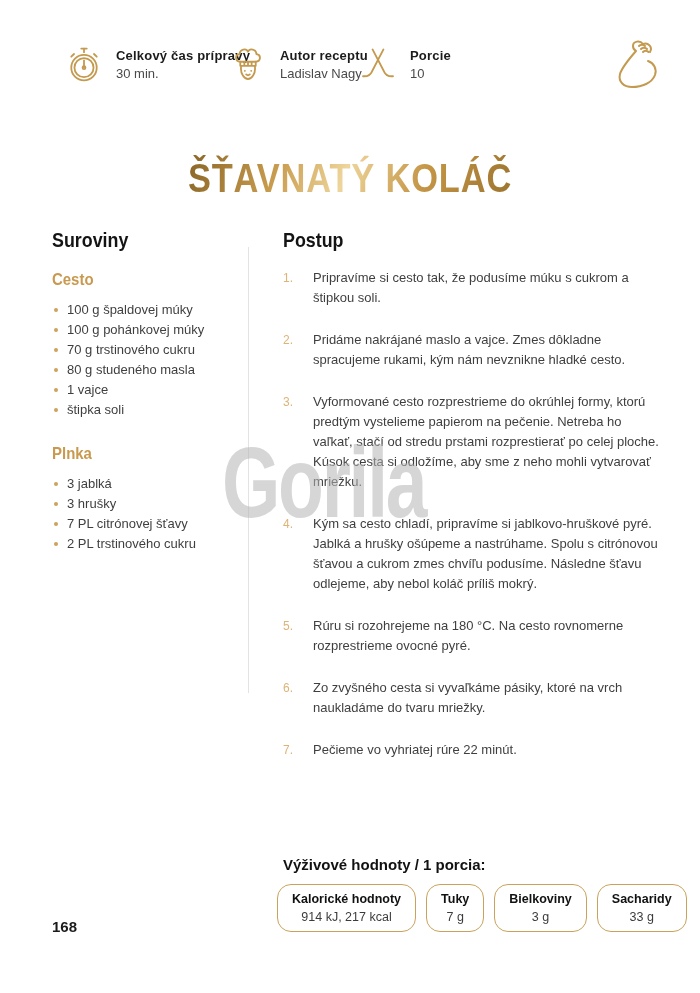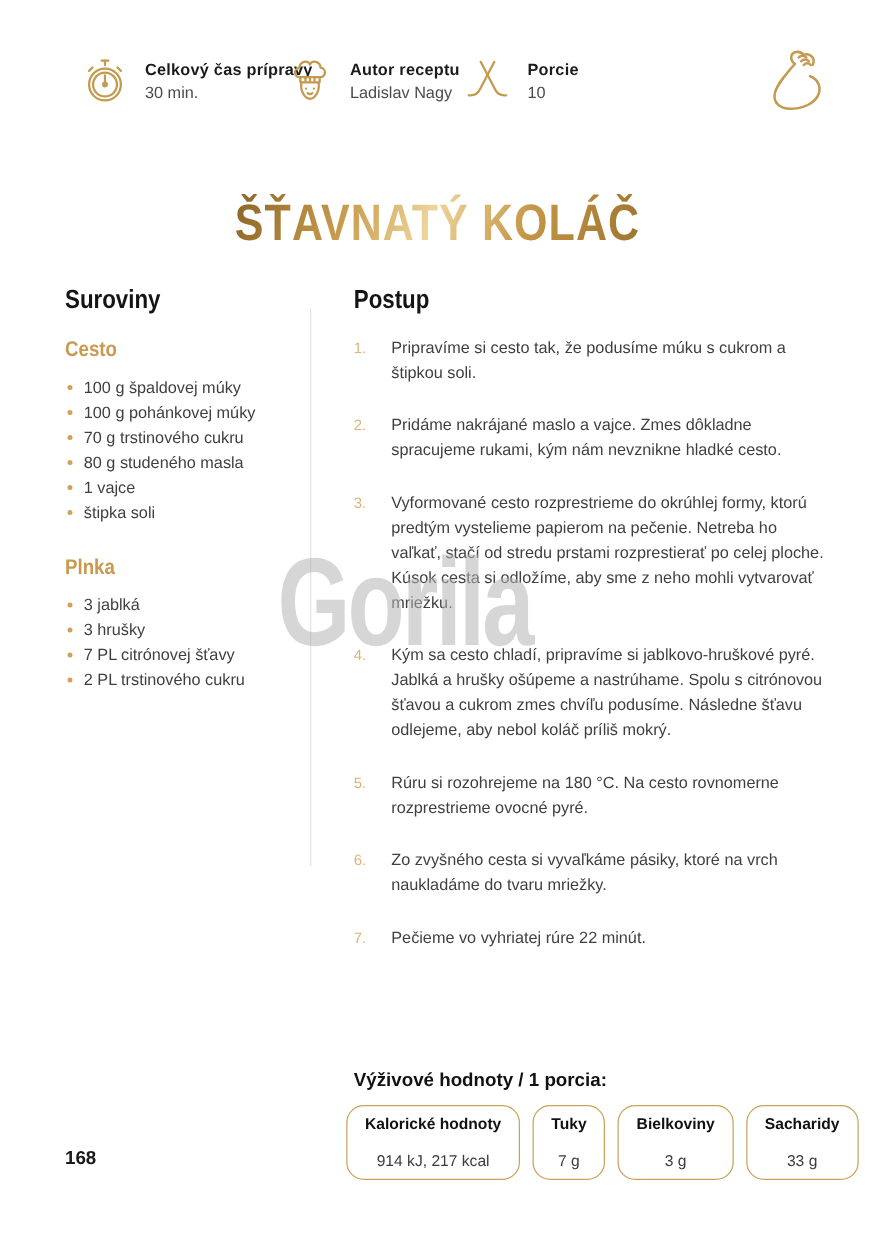--- a/index.html
+++ b/index.html
@@ -7,21 +7,21 @@
     position:relative;
     width:700px;height:993px;
     background:#ffffff;
     font-family:"Liberation Sans", sans-serif;
     overflow:hidden;
   }
   
   .meta{position:absolute;top:44px;display:flex;align-items:center;gap:12px;}
   .meta-1{left:64px;}
   .meta-2{left:228px;}
-  .meta-3{left:370px;}
+  .meta-3{left:358px;}
   .meta svg{display:block;}
   .meta-label{font-weight:700;font-size:13px;color:#1b1b1b;letter-spacing:.2px;}
   .meta-value{font-size:13px;color:#4a4a4a;margin-top:3px;}
   .logo{position:absolute;top:36px;left:606px;}
   
   .title-wrap{position:absolute;top:128px;left:0;width:700px;text-align:center;}
   .title{
     display:inline-block;
     font-size:41px;font-weight:800;letter-spacing:1px;
     transform:scaleX(.84);transform-origin:center;
@@ -70,21 +70,21 @@
   }
   
   .nutrition{position:absolute;left:277px;top:856px;}
   .nut-heading{font-weight:700;font-size:15px;color:#111;margin:0 0 11px 6px;}
   .nut-row{display:flex;gap:10px;align-items:center;}
   .nut-box{
     border:1.5px solid #c9a35b;border-radius:14px;
     padding:7px 14px;text-align:center;background:#fff;
   }
   .nut-label{font-weight:700;font-size:12.5px;color:#111;white-space:nowrap;}
-  .nut-value{font-size:12.5px;color:#3c3c3c;margin-top:16px;white-space:nowrap;}
+  .nut-value{font-size:12.5px;color:#3c3c3c;margin-top:4px;white-space:nowrap;}
   
   .page-num{position:absolute;left:52px;top:918px;font-size:15px;font-weight:800;color:#1a1a1a;}
   .gold-stroke{stroke:#c49a4f;fill:none;stroke-width:2;stroke-linecap:round;stroke-linejoin:round;}
 </style>
 </head>
 <body>
 
 <div class="page">
 
   <div class="meta meta-1">

